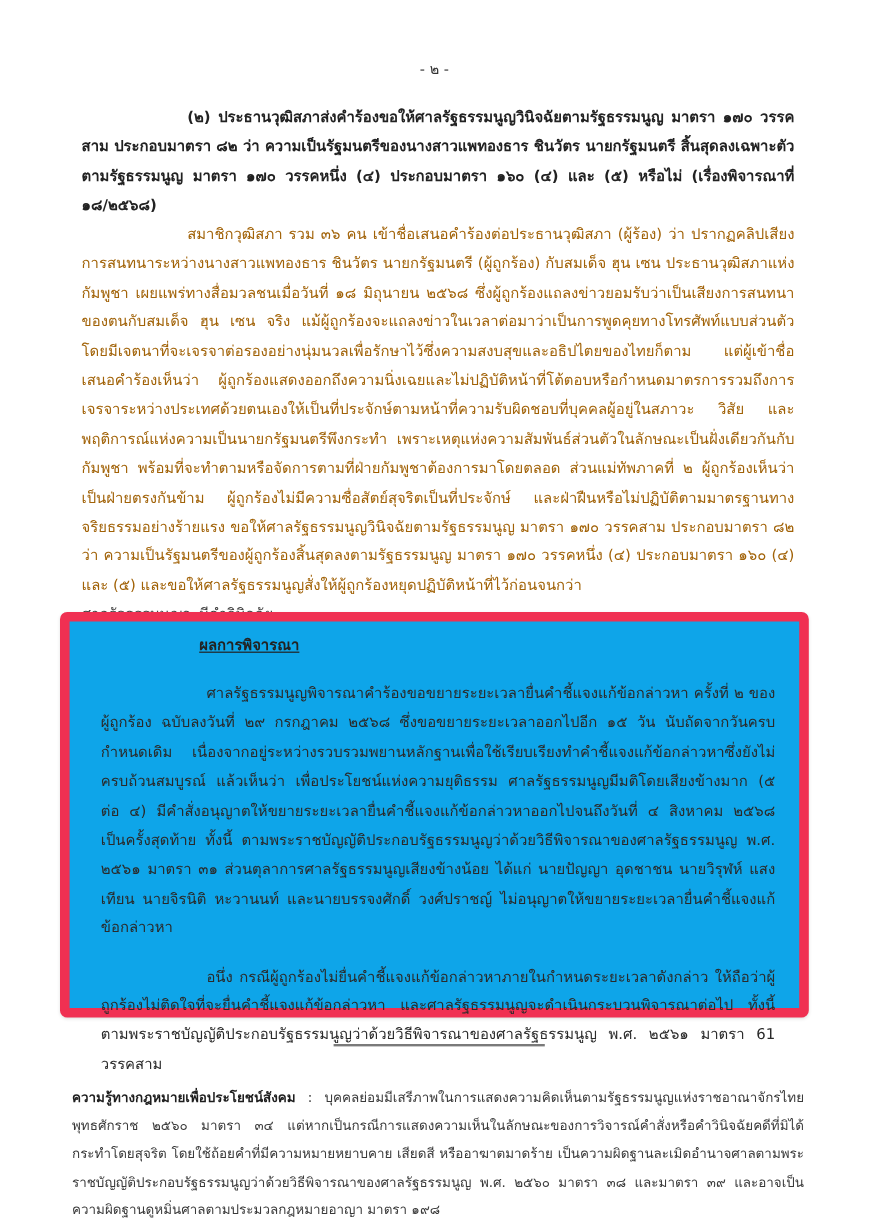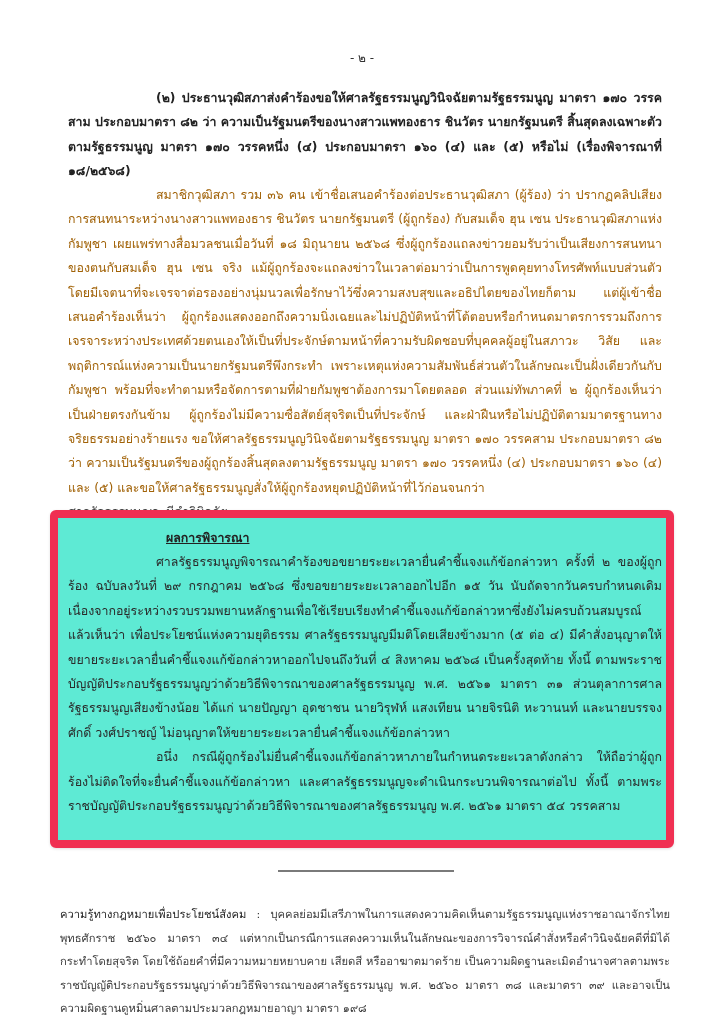--- a/index.html
+++ b/index.html
@@ -66,21 +66,21 @@
     }
     .highlight-box {
       position: absolute;
       left: 50px;
       top: 510px;
       width: 624px;
       height: 338px;
       border: 8px solid #f03052;
       border-radius: 6px;
       box-sizing: border-box;
-      background: #5eead4;
+      background: #0ea5e9;
       box-shadow: 0 1px 3px rgba(0,0,0,0.12);
     }
     .result-heading {
       position: absolute;
       left: 108px;
       top: 10px;
       font-size: 12.4px;
       font-weight: bold;
       text-decoration: underline;
       color: #222;
@@ -88,41 +88,41 @@
     .result-text {
       position: absolute;
       left: 10px;
       top: 32px;
       width: 594px;
       font-size: 12.4px;
       line-height: 24.4px;
       text-align: justify;
       color: #2a2a2a;
     }
-    .result-text p { margin: 0; }
+    .result-text p { margin: 16px; }
     .divider {
       position: absolute;
       left: 278px;
       top: 870px;
       width: 176px;
       height: 2px;
       background: #7a7a7a;
     }
     .footer-text {
       position: absolute;
       left: 60px;
       top: 903px;
       width: 610px;
       font-size: 11.2px;
       line-height: 23.6px;
       text-align: justify;
       color: #3a3a3a;
     }
     .footer-text .lead {
-      font-weight: normal;
+      font-weight: bold;
       color: #1e1e1e;
     }
   </style>
 </head>
 <body>
 
 <div class="page">
 
   <div class="page-number">- ๒ -</div>
 
@@ -133,21 +133,21 @@
   <div class="body-text petition">
     <p class="indent">สมาชิกวุฒิสภา รวม ๓๖ คน เข้าชื่อเสนอคำร้องต่อประธานวุฒิสภา (ผู้ร้อง) ว่า ปรากฏคลิปเสียงการสนทนาระหว่างนางสาวแพทองธาร ชินวัตร นายกรัฐมนตรี (ผู้ถูกร้อง) กับสมเด็จ ฮุน เซน ประธานวุฒิสภาแห่งกัมพูชา เผยแพร่ทางสื่อมวลชนเมื่อวันที่ ๑๘ มิถุนายน ๒๕๖๘ ซึ่งผู้ถูกร้องแถลงข่าวยอมรับว่าเป็นเสียงการสนทนาของตนกับสมเด็จ ฮุน เซน จริง แม้ผู้ถูกร้องจะแถลงข่าวในเวลาต่อมาว่าเป็นการพูดคุยทางโทรศัพท์แบบส่วนตัวโดยมีเจตนาที่จะเจรจาต่อรองอย่างนุ่มนวลเพื่อรักษาไว้ซึ่งความสงบสุขและอธิปไตยของไทยก็ตาม แต่ผู้เข้าชื่อเสนอคำร้องเห็นว่า ผู้ถูกร้องแสดงออกถึงความนิ่งเฉยและไม่ปฏิบัติหน้าที่โต้ตอบหรือกำหนดมาตรการรวมถึงการเจรจาระหว่างประเทศด้วยตนเองให้เป็นที่ประจักษ์ตามหน้าที่ความรับผิดชอบที่บุคคลผู้อยู่ในสภาวะ วิสัย และพฤติการณ์แห่งความเป็นนายกรัฐมนตรีพึงกระทำ เพราะเหตุแห่งความสัมพันธ์ส่วนตัวในลักษณะเป็นฝั่งเดียวกันกับกัมพูชา พร้อมที่จะทำตามหรือจัดการตามที่ฝ่ายกัมพูชาต้องการมาโดยตลอด ส่วนแม่ทัพภาคที่ ๒ ผู้ถูกร้องเห็นว่าเป็นฝ่ายตรงกันข้าม ผู้ถูกร้องไม่มีความซื่อสัตย์สุจริตเป็นที่ประจักษ์ และฝ่าฝืนหรือไม่ปฏิบัติตามมาตรฐานทางจริยธรรมอย่างร้ายแรง ขอให้ศาลรัฐธรรมนูญวินิจฉัยตามรัฐธรรมนูญ มาตรา ๑๗๐ วรรคสาม ประกอบมาตรา ๘๒ ว่า ความเป็นรัฐมนตรีของผู้ถูกร้องสิ้นสุดลงตามรัฐธรรมนูญ มาตรา ๑๗๐ วรรคหนึ่ง (๔) ประกอบมาตรา ๑๖๐ (๔) และ (๕) และขอให้ศาลรัฐธรรมนูญสั่งให้ผู้ถูกร้องหยุดปฏิบัติหน้าที่ไว้ก่อนจนกว่า</p>
   </div>
 
   <div class="hidden-line">ศาลรัฐธรรมนูญจะมีคำวินิจฉัย</div>
 
   <div class="highlight-box">
     <div class="result-heading">ผลการพิจารณา</div>
     <div class="result-text">
       <p class="indent">ศาลรัฐธรรมนูญพิจารณาคำร้องขอขยายระยะเวลายื่นคำชี้แจงแก้ข้อกล่าวหา ครั้งที่ ๒ ของผู้ถูกร้อง ฉบับลงวันที่ ๒๙ กรกฎาคม ๒๕๖๘ ซึ่งขอขยายระยะเวลาออกไปอีก ๑๕ วัน นับถัดจากวันครบกำหนดเดิม เนื่องจากอยู่ระหว่างรวบรวมพยานหลักฐานเพื่อใช้เรียบเรียงทำคำชี้แจงแก้ข้อกล่าวหาซึ่งยังไม่ครบถ้วนสมบูรณ์ แล้วเห็นว่า เพื่อประโยชน์แห่งความยุติธรรม ศาลรัฐธรรมนูญมีมติโดยเสียงข้างมาก (๕ ต่อ ๔) มีคำสั่งอนุญาตให้ขยายระยะเวลายื่นคำชี้แจงแก้ข้อกล่าวหาออกไปจนถึงวันที่ ๔ สิงหาคม ๒๕๖๘ เป็นครั้งสุดท้าย ทั้งนี้ ตามพระราชบัญญัติประกอบรัฐธรรมนูญว่าด้วยวิธีพิจารณาของศาลรัฐธรรมนูญ พ.ศ. ๒๕๖๑ มาตรา ๓๑ ส่วนตุลาการศาลรัฐธรรมนูญเสียงข้างน้อย ได้แก่ นายปัญญา อุดชาชน นายวิรุฬห์ แสงเทียน นายจิรนิติ หะวานนท์ และนายบรรจงศักดิ์ วงศ์ปราชญ์ ไม่อนุญาตให้ขยายระยะเวลายื่นคำชี้แจงแก้ข้อกล่าวหา</p>
-      <p class="indent">อนึ่ง กรณีผู้ถูกร้องไม่ยื่นคำชี้แจงแก้ข้อกล่าวหาภายในกำหนดระยะเวลาดังกล่าว ให้ถือว่าผู้ถูกร้องไม่ติดใจที่จะยื่นคำชี้แจงแก้ข้อกล่าวหา และศาลรัฐธรรมนูญจะดำเนินกระบวนพิจารณาต่อไป ทั้งนี้ ตามพระราชบัญญัติประกอบรัฐธรรมนูญว่าด้วยวิธีพิจารณาของศาลรัฐธรรมนูญ พ.ศ. ๒๕๖๑ มาตรา ๕๔ วรรคสาม</p>
+      <p class="indent">อนึ่ง กรณีผู้ถูกร้องไม่ยื่นคำชี้แจงแก้ข้อกล่าวหาภายในกำหนดระยะเวลาดังกล่าว ให้ถือว่าผู้ถูกร้องไม่ติดใจที่จะยื่นคำชี้แจงแก้ข้อกล่าวหา และศาลรัฐธรรมนูญจะดำเนินกระบวนพิจารณาต่อไป ทั้งนี้ ตามพระราชบัญญัติประกอบรัฐธรรมนูญว่าด้วยวิธีพิจารณาของศาลรัฐธรรมนูญ พ.ศ. ๒๕๖๑ มาตรา 61 วรรคสาม</p>
     </div>
   </div>
 
   <div class="divider"></div>
 
   <div class="footer-text">
     <span class="lead">ความรู้ทางกฎหมายเพื่อประโยชน์สังคม</span><span> : </span><span>บุคคลย่อมมีเสรีภาพในการแสดงความคิดเห็นตามรัฐธรรมนูญแห่งราชอาณาจักรไทย พุทธศักราช ๒๕๖๐ มาตรา ๓๔ แต่หากเป็นกรณีการแสดงความเห็นในลักษณะของการวิจารณ์คำสั่งหรือคำวินิจฉัยคดีที่มิได้กระทำโดยสุจริต โดยใช้ถ้อยคำที่มีความหมายหยาบคาย เสียดสี หรืออาฆาตมาดร้าย เป็นความผิดฐานละเมิดอำนาจศาลตามพระราชบัญญัติประกอบรัฐธรรมนูญว่าด้วยวิธีพิจารณาของศาลรัฐธรรมนูญ พ.ศ. ๒๕๖๐ มาตรา ๓๘ และมาตรา ๓๙ และอาจเป็นความผิดฐานดูหมิ่นศาลตามประมวลกฎหมายอาญา มาตรา ๑๙๘</span>
   </div>
 
 </div>

